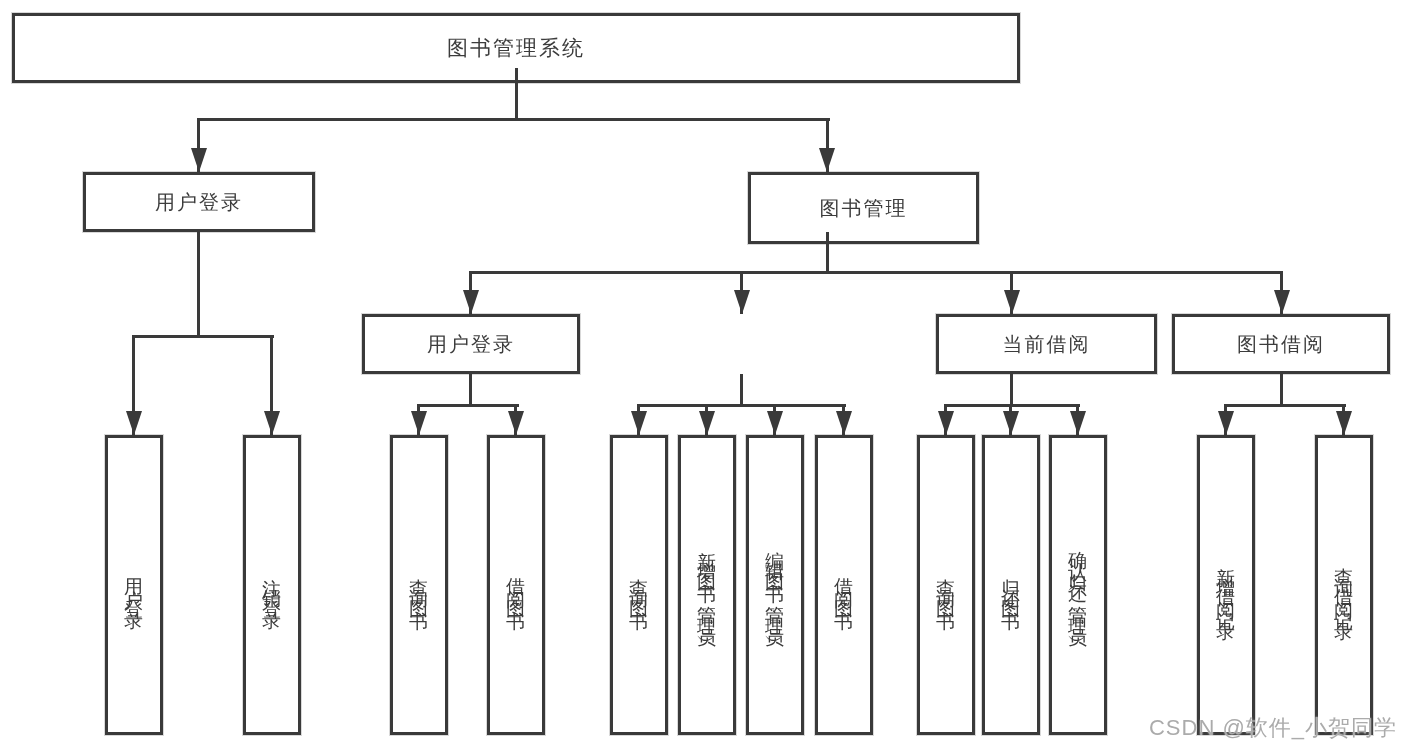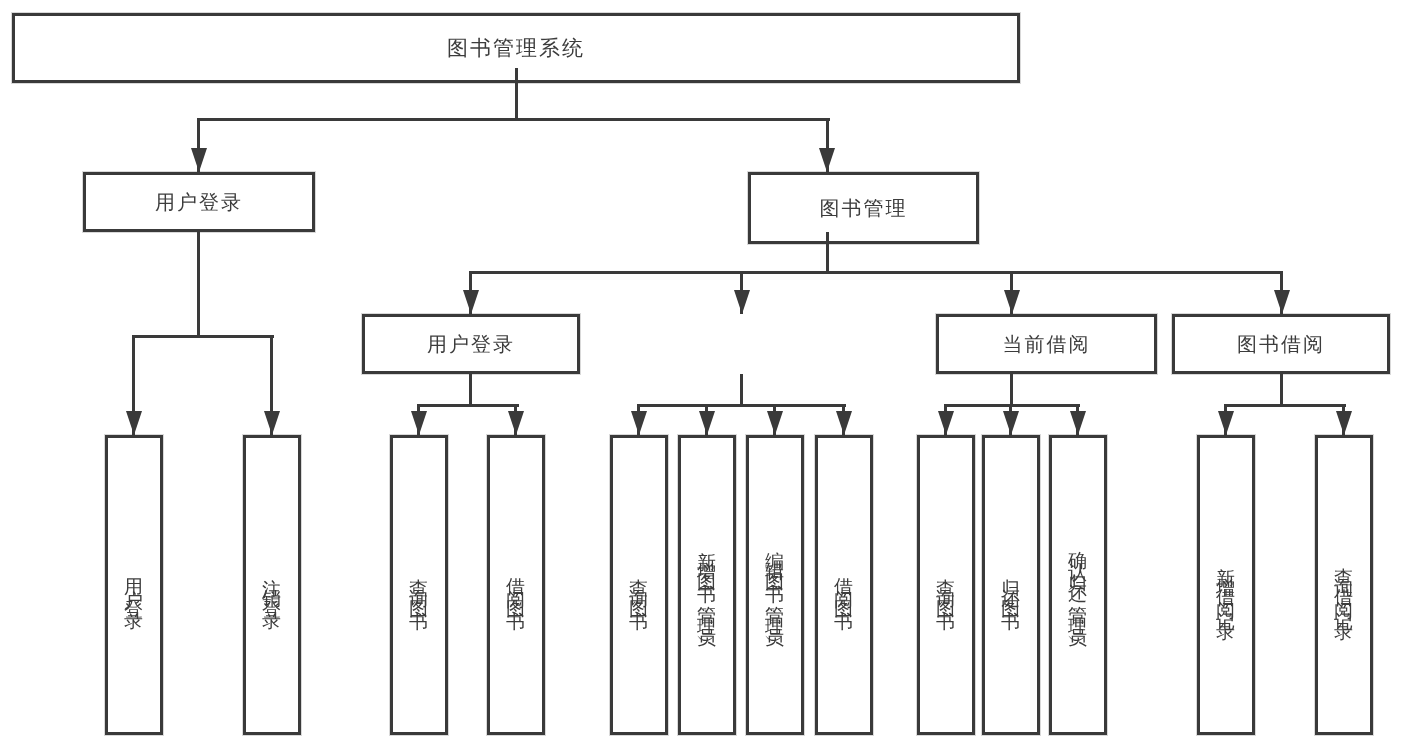--- a/index.html
+++ b/index.html
@@ -162,14 +162,15 @@
   <div class="arrow" style="left:1003px;top:411px;"></div>
   <div class="arrow" style="left:1070px;top:411px;"></div>
 
   <div class="vline" style="left:1280px;top:374px;height:32px;"></div>
   <div class="hline" style="left:1224px;top:404px;width:122px;"></div>
   <div class="vline" style="left:1224px;top:404px;height:31px;"></div>
   <div class="vline" style="left:1342px;top:404px;height:31px;"></div>
   <div class="arrow" style="left:1218px;top:411px;"></div>
   <div class="arrow" style="left:1336px;top:411px;"></div>
 
+  <div class="watermark">CSDN @软件_小贺同学</div>
 
 </div>
 
 </body></html>

